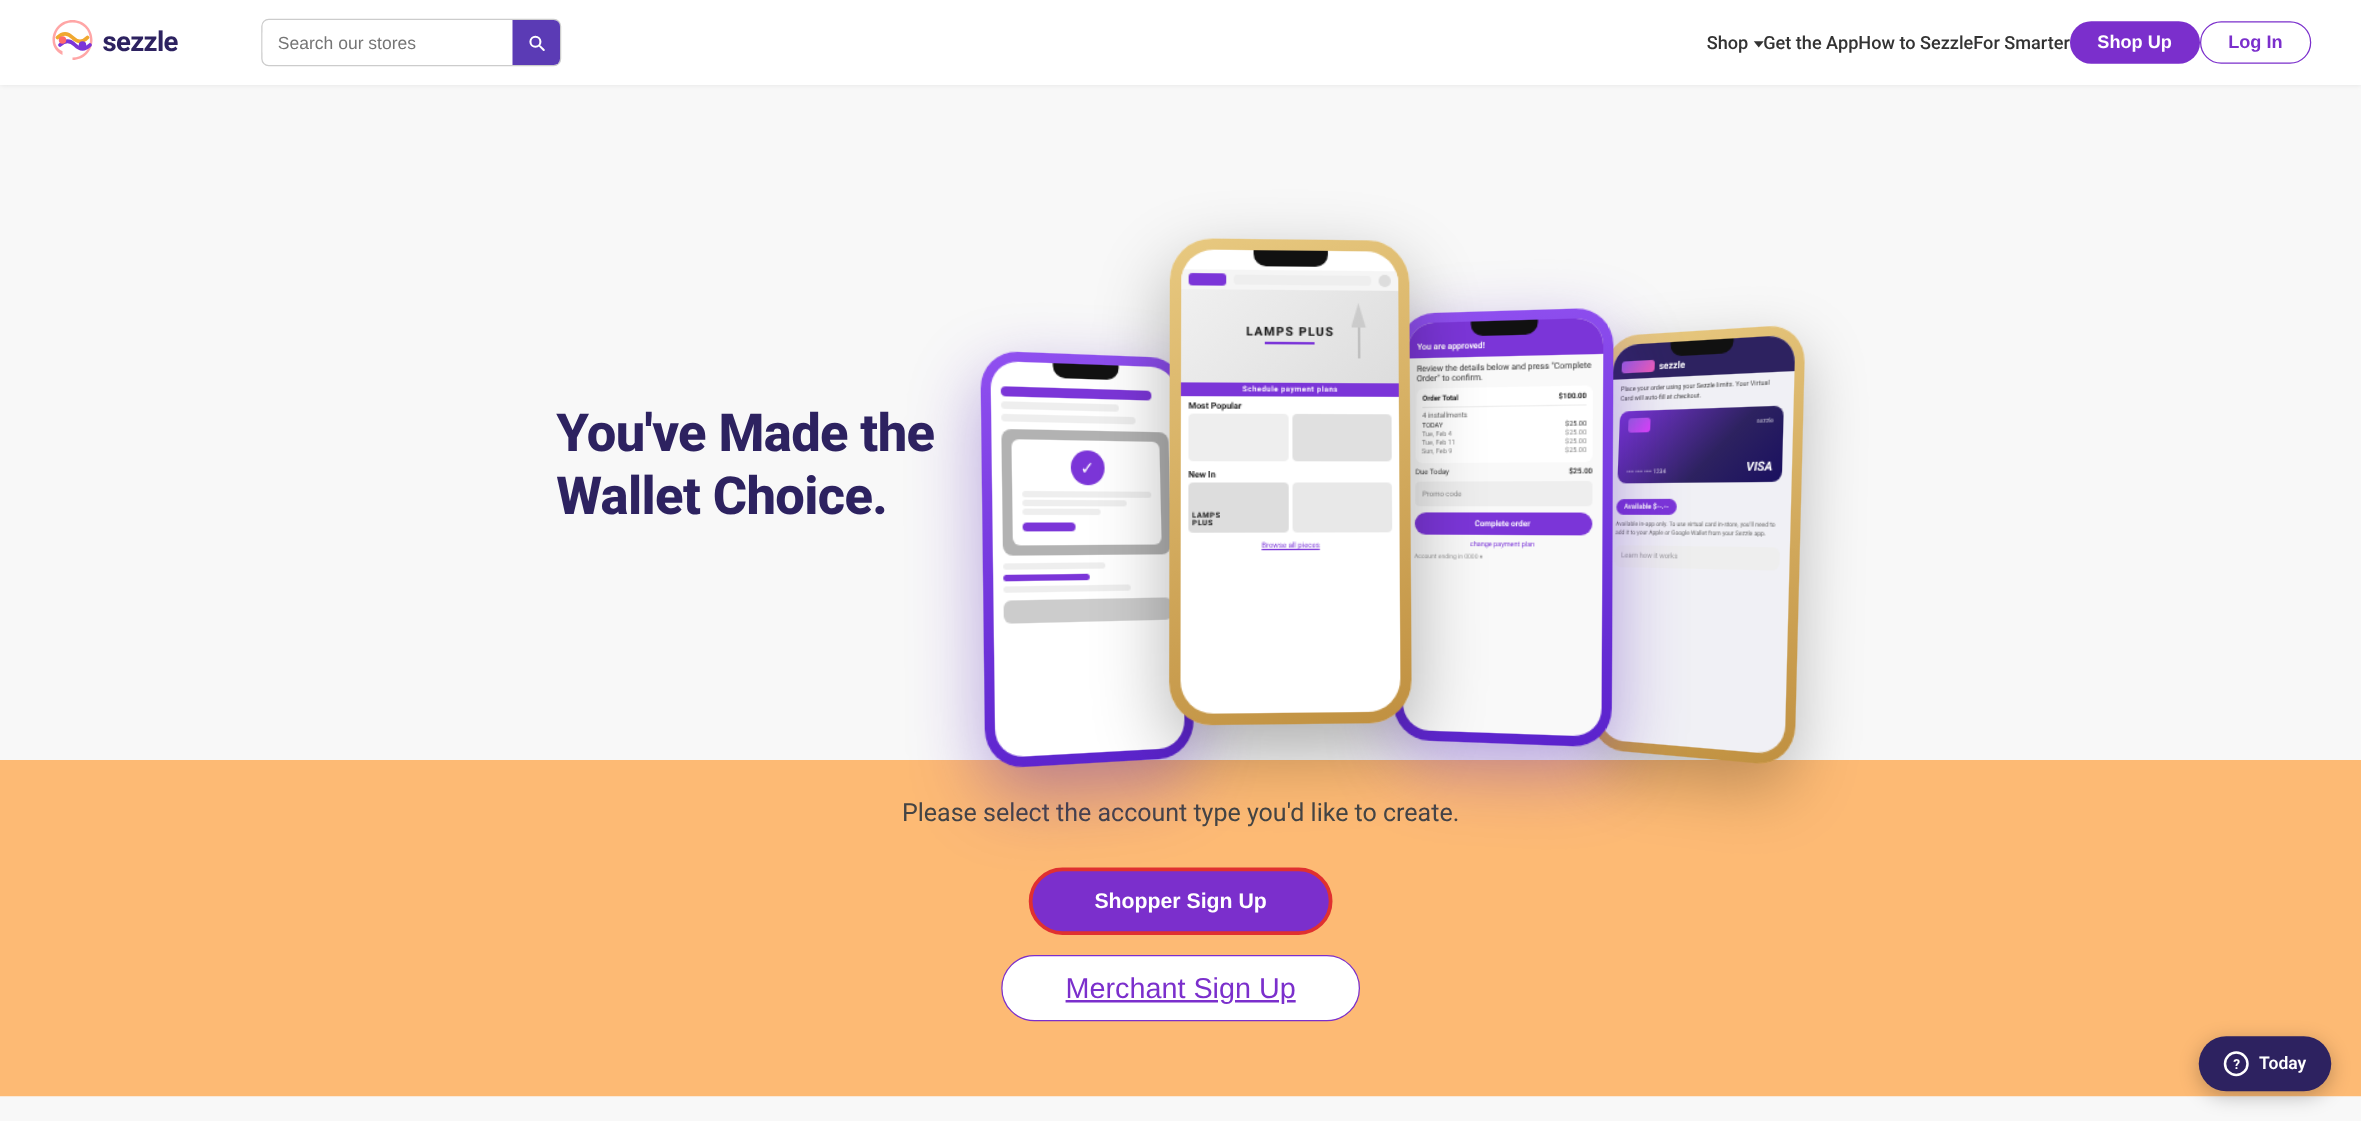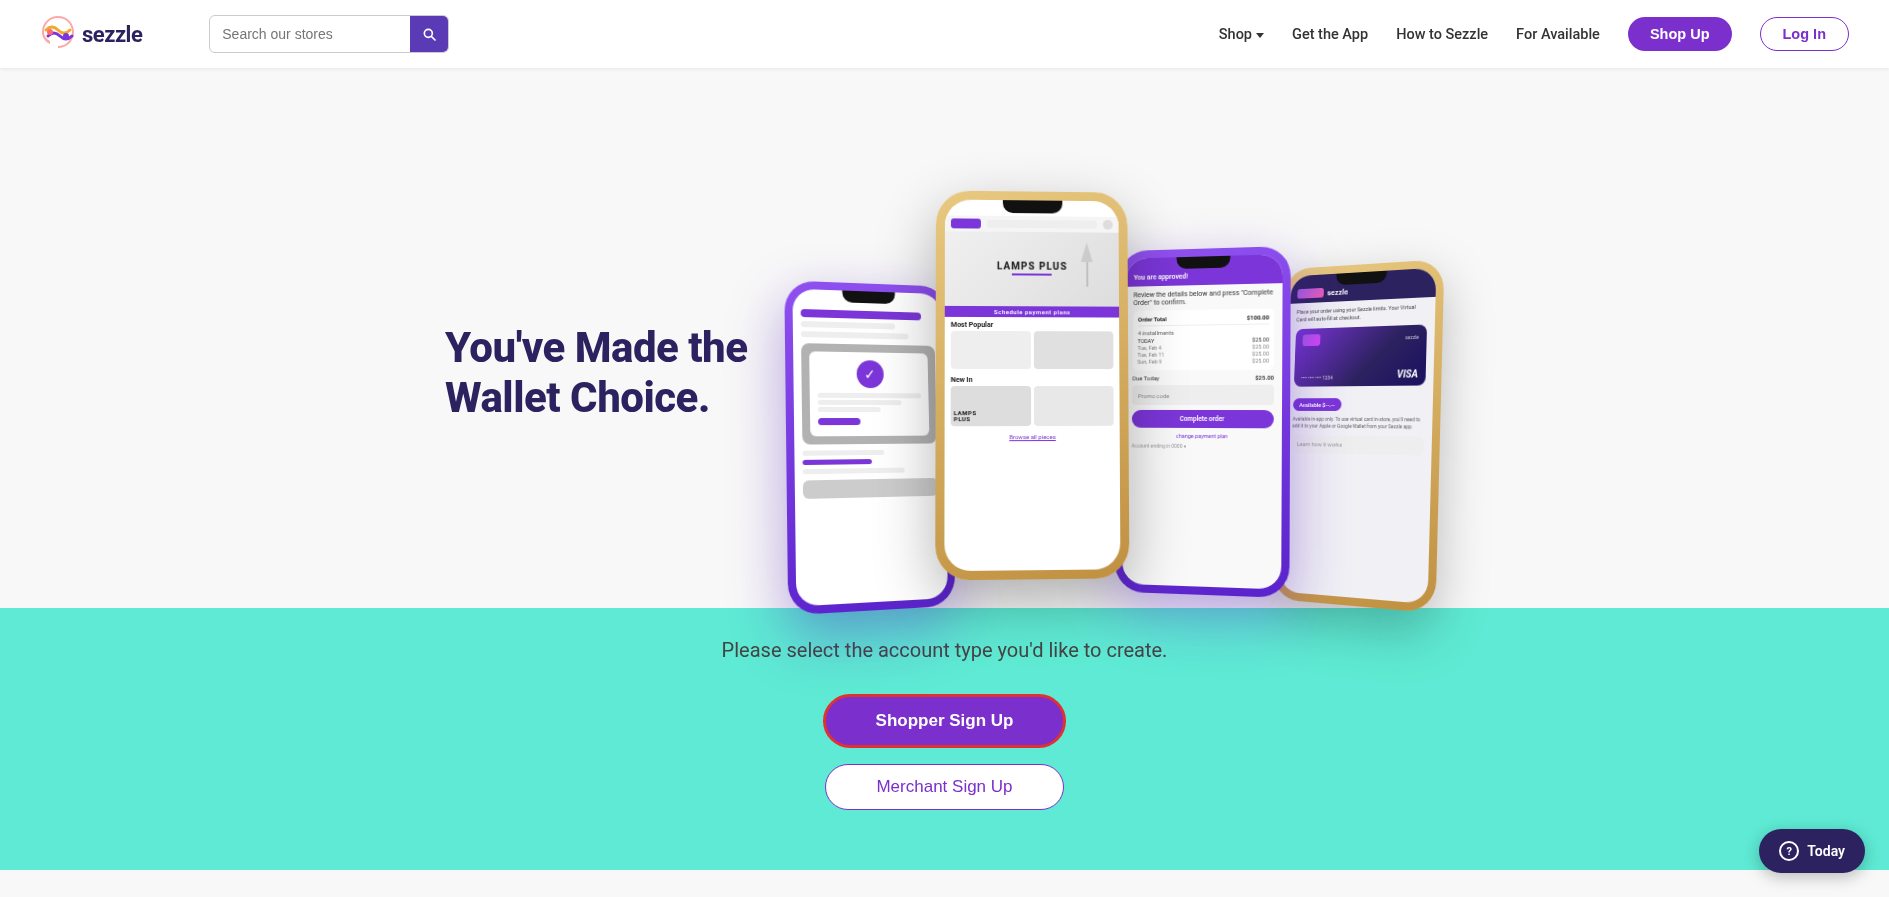--- a/index.html
+++ b/index.html
@@ -75,21 +75,20 @@
     }
     .search-btn svg {
       width: 16px;
       height: 16px;
       fill: #fff;
     }
 
     .nav-links {
       display: flex;
       align-items: center;
-      gap: 28px;
     }
     .nav-link {
       font-size: 14.5px;
       color: #333;
       text-decoration: none;
       font-weight: 500;
       cursor: pointer;
       display: flex;
       align-items: center;
       gap: 4px;
@@ -145,21 +144,21 @@
       font-weight: 800;
       color: #2d2260;
       line-height: 1.18;
       letter-spacing: -0.5px;
     }
 
     
     .lower-section {
       text-align: center;
       padding: 30px 30px 60px;
-      background: #5eead4;
+      background: #fdba74;
     }
     .lower-subtitle {
       font-size: 20px;
       color: #444;
       margin-bottom: 32px;
     }
     .btn-shopper-signup {
       background: #7b2fcc;
       color: #fff;
       border: 3px solid #e03030;
@@ -171,26 +170,27 @@
       display: block;
       margin: 0 auto 16px;
       width: fit-content;
     }
     .btn-merchant-signup {
       background: #fff;
       color: #7b2fcc;
       border: 1.5px solid #7b2fcc;
       border-radius: 28px;
       padding: 12px 50px;
-      font-size: 17px;
+      font-size: 23px;
       font-weight: 500;
       cursor: pointer;
       display: block;
       margin: 0 auto;
       width: fit-content;
+      text-decoration: underline;
     }
 
     
     .help-btn {
       position: fixed;
       bottom: 24px;
       right: 24px;
       background: #2d2260;
       color: #fff;
       border-radius: 28px;
@@ -259,21 +259,21 @@
       <span>Shop</span>
       <span class="chevron-down"></span>
     </a>
     <a class="nav-link">
       <span>Get the App</span>
     </a>
     <a class="nav-link">
       <span>How to Sezzle</span>
     </a>
     <a class="nav-link">
-      <span>For Available</span>
+      <span>For Smarter</span>
     </a>
     <button class="btn-signup">Shop Up</button>
     <button class="btn-login">Log In</button>
   </div>
 </nav>
 
 <section class="hero">
   <div class="hero-text">
     <h1 class="hero-title">
       <br>

